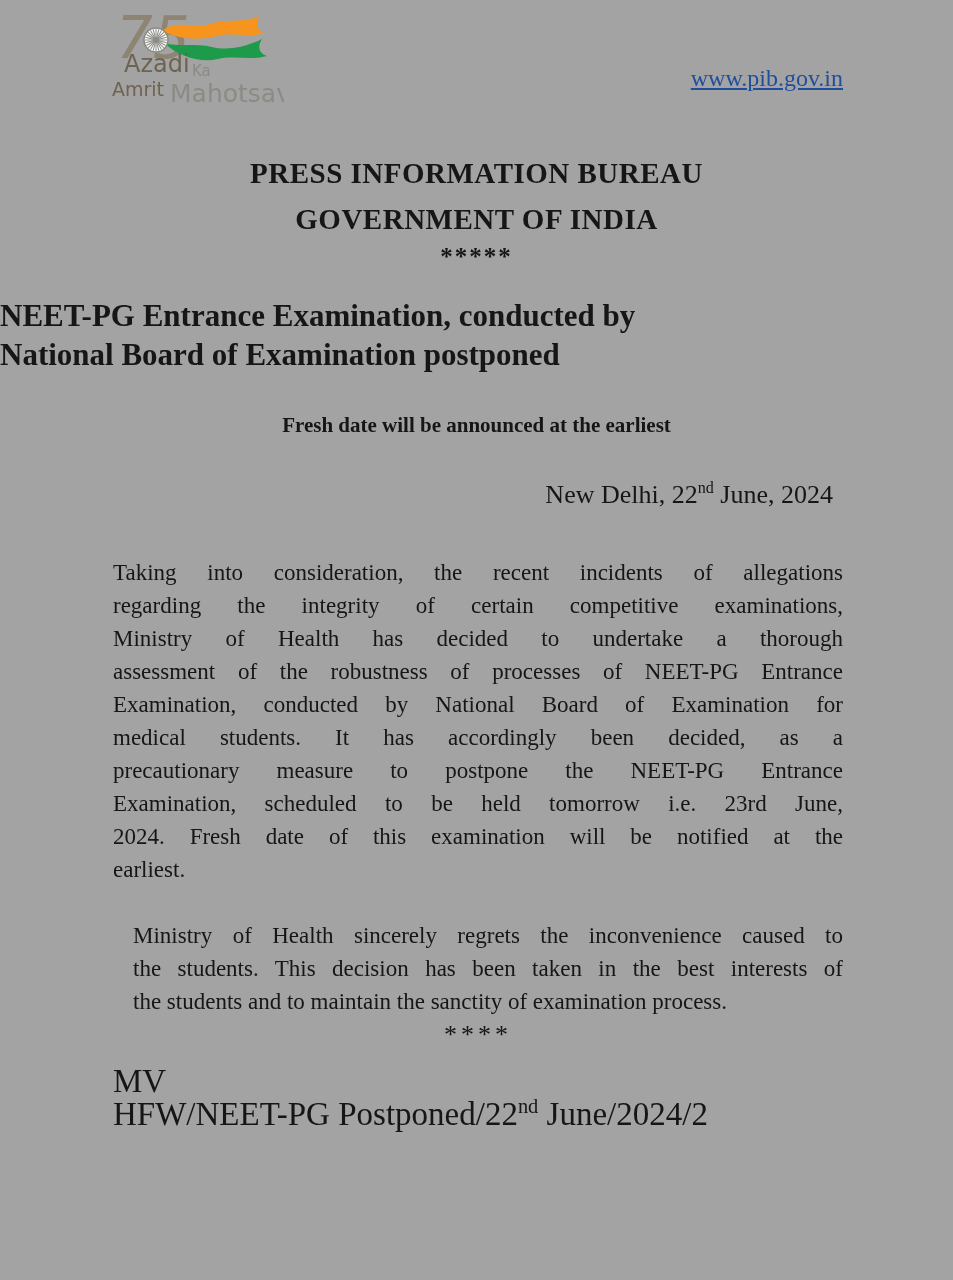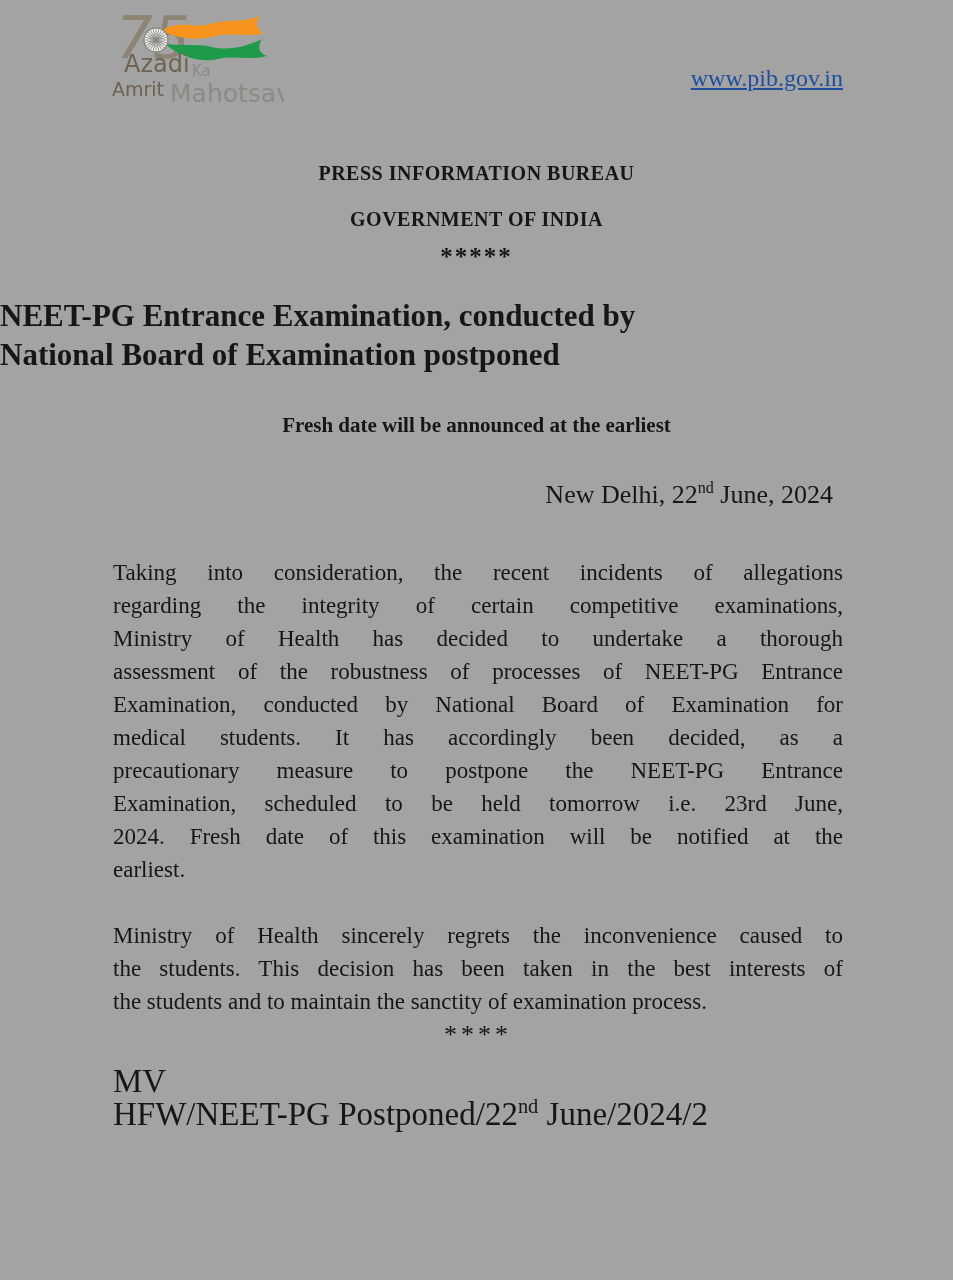--- a/index.html
+++ b/index.html
@@ -13,33 +13,33 @@
     overflow:hidden;
   }
   
   .header { position:relative; }
   .logo { position:absolute; left:106px; top:6px; width:178px; height:104px; }
   .logo svg { display:block; }
   .link-row { text-align:right; padding:64px 110px 0 0; font-size:24px; line-height:28px; }
   .site-link { color:#1F4E9C; text-decoration:underline; cursor:pointer; }
   
   .org-block { margin-top:58px; text-align:center; font-weight:bold; }
-  .org-line { font-size:20px; line-height:46px; letter-spacing:0.5px; }
+  .org-line { font-size:29px; line-height:46px; letter-spacing:0.5px; }
   .org-stars { font-size:25px; line-height:30px; letter-spacing:2px; }
   
   .title-block { margin-top:24px; font-weight:bold; font-size:31px; line-height:39px; }
   .subtitle { margin-top:32px; text-align:center; font-weight:bold; font-size:21px; line-height:38px; }
   
   .dateline { margin-top:34px; padding-right:120px; text-align:right; font-size:26px; line-height:34px; }
   .ord { font-size:0.62em; vertical-align:super; line-height:0; }
   
   .bodytext { margin:44px 110px 0 113px; font-size:23px; line-height:33px; }
   .jline { text-align:justify; text-align-last:justify; }
   .jline.last { text-align-last:left; }
-  .para2 { margin-top:33px; }
+  .para2 { margin-top:33px;margin-left:20px; }
   .end-stars { text-align:center; text-align-last:center; font-size:26px; letter-spacing:4px; line-height:33px; }
   
   .footer { margin:14px 110px 0 113px; font-size:33px; line-height:33px; }
 </style>
 </head>
 <body>
 
 <div class="page">
 
   <div class="header">

